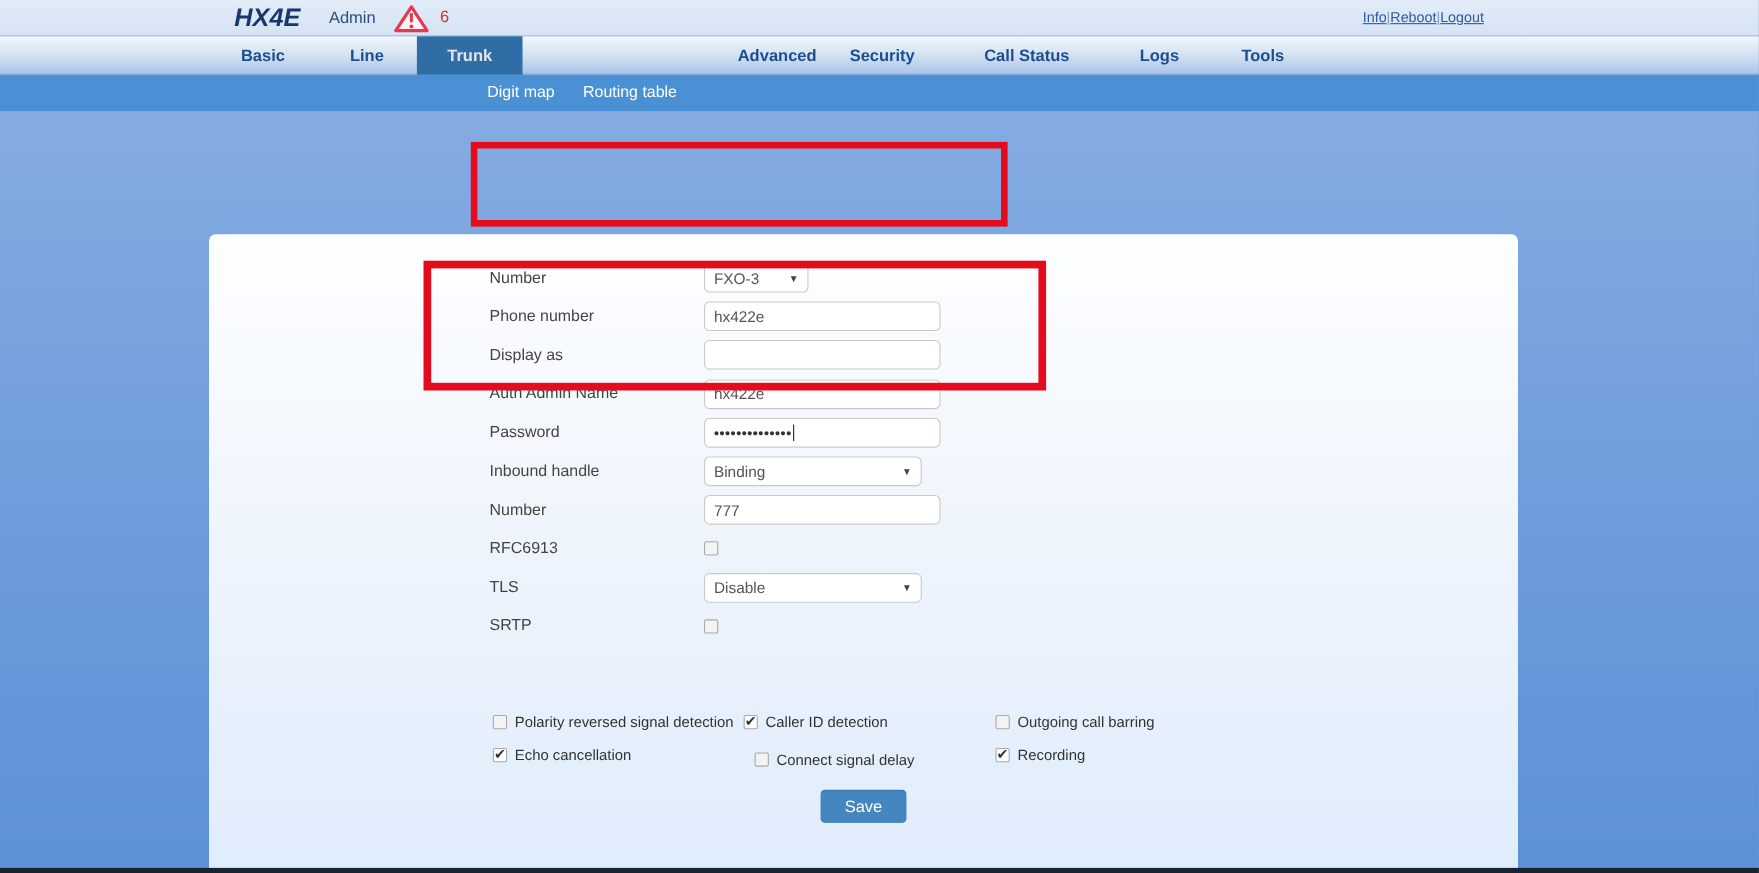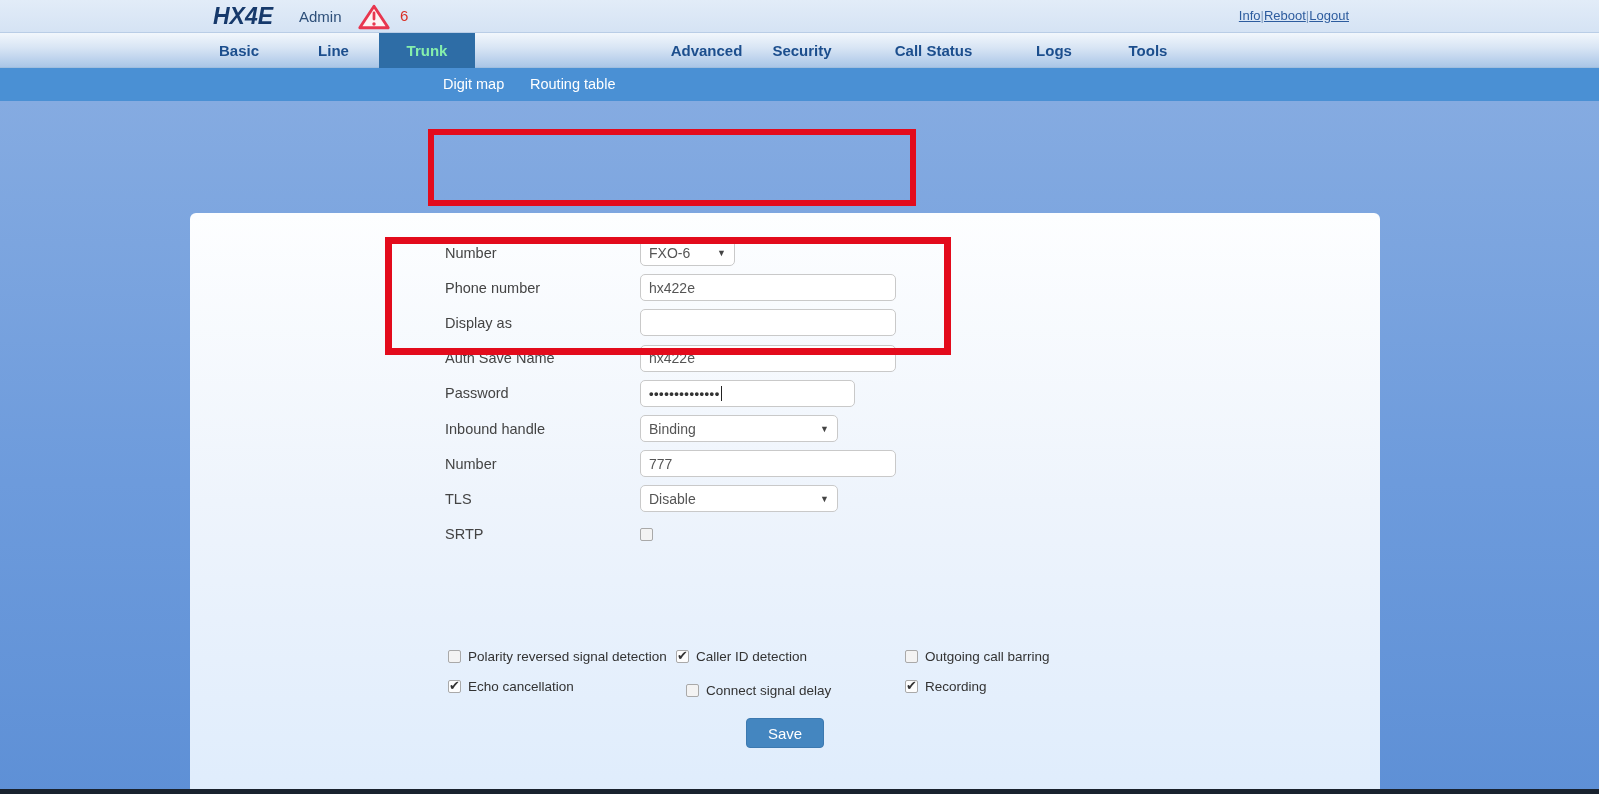--- a/index.html
+++ b/index.html
@@ -17,42 +17,42 @@
   .alert-count { position:absolute; left:400px; top:7px; font-size:15px; color:#d93025; }
   .top-links { position:absolute; right:250px; top:8px; font-size:13px; color:#7f9cc0; display:flex; gap:0; align-items:center;}
   .top-links a { color:#2d5c9e; text-decoration:underline; cursor:pointer; }
 
   
   .tabrow { position:absolute; left:0; top:33px; width:1599px; height:35px;
             background:linear-gradient(180deg,#f2f7fc 0%,#d7e4f4 45%,#aac6e7 100%);
             border-bottom:1px solid #9fbede; }
   .tab { position:absolute; top:0; height:35px; line-height:35px; text-align:center;
          font-size:15px; font-weight:bold; color:#1c4e8d; cursor:pointer; }
-  .tab--selected { background:#2e6da6; color:#86efac;text-align:center; }
+  .tab--selected { background:#2e6da6; color:#e5e5e5;text-align:center; }
   .tab--routing  { background:#4a90d4; color:#ffffff; }
 
   
   .subnav { position:absolute; left:0; top:68px; width:1599px; height:45px; background:#4a90d4; }
   .subnav-item { position:absolute; top:0; height:33px; line-height:33px; color:#ffffff;
                  font-size:14.5px; cursor:pointer; }
 
   
   .page-bg { position:absolute; left:0; top:101px; width:1599px; height:693px;
              background:linear-gradient(180deg,#85abe1 0%,#6d9bdc 55%,#5e90d6 100%); }
   .footer-strip { position:absolute; left:0; top:789px; width:1599px; height:5px; background:#19222e; }
 
   .card { position:absolute; left:190px; top:112px; width:1190px; height:642px; border-radius:6px;
           background:linear-gradient(180deg,#fdfeff 0%,#eef4fc 45%,#dcebfc 100%); }
 
   
   .form { position:absolute; left:255px; top:22px; }
   .frow { height:35.2px; display:flex; align-items:center; }
   .flabel { width:195px; font-size:14.5px; color:#444444; }
   .control { display:flex; align-items:center; }
-  .tinput { height:27px; width:256px; border:1px solid #c9c9c9; border-radius:5px;
+  .tinput { height:27px; width:215px; border:1px solid #c9c9c9; border-radius:5px;
             background:#ffffff; font-family:"Liberation Sans",sans-serif;
             font-size:14px; color:#555555; padding:0 8px; outline:none; }
   .selectbox { height:27px; border:1px solid #c9c9c9; border-radius:5px; background:#ffffff;
                display:flex; align-items:center; justify-content:space-between;
                padding:0 8px; font-size:14px; color:#555555; cursor:pointer; }
   .sel-narrow { width:95px; }
   .sel-wide { width:198px; }
   .arrow { font-size:9px; color:#444444; }
 
   .pwd-box { height:27px; width:215px; border:1px solid #c9c9c9; border-radius:5px; background:#fff;
@@ -123,21 +123,21 @@
 
 <div class="page-bg">
   <div class="card">
 
     <div class="form">
 
       <div class="frow">
         <div class="flabel">Number</div>
         <div class="control">
           <div class="selectbox sel-narrow">
-            <span>FXO-6</span>
+            <span>FXO-3</span>
             <span class="arrow">▼</span>
           </div>
         </div>
       </div>
 
       <div class="frow">
         <div class="flabel">Phone number</div>
         <div class="control">
           <input class="tinput" value="hx422e" style="">
         </div>
@@ -145,21 +145,21 @@
 
       <div class="frow">
         <div class="flabel">Display as</div>
         <div class="control">
           <input class="tinput" value="" style="">
         </div>
       </div>
 
 
       <div class="frow">
-        <div class="flabel">Auth Save Name</div>
+        <div class="flabel">Auth Admin Name</div>
         <div class="control">
           <input class="tinput" value="hx422e" style="">
         </div>
       </div>
 
       <div class="frow">
         <div class="flabel">Password</div>
         <div class="control">
           <div class="pwd-box">
             <span>••••••••••••••</span>
@@ -178,20 +178,26 @@
         </div>
       </div>
 
       <div class="frow">
         <div class="flabel">Number</div>
         <div class="control">
           <input class="tinput" value="777" style="">
         </div>
       </div>
 
+      <div class="frow">
+        <div class="flabel">RFC6913</div>
+        <div class="control">
+          <span class="cb"></span>
+        </div>
+      </div>
 
       <div class="frow">
         <div class="flabel">TLS</div>
         <div class="control">
           <div class="selectbox sel-wide">
             <span>Disable</span>
             <span class="arrow">▼</span>
           </div>
         </div>
       </div>

